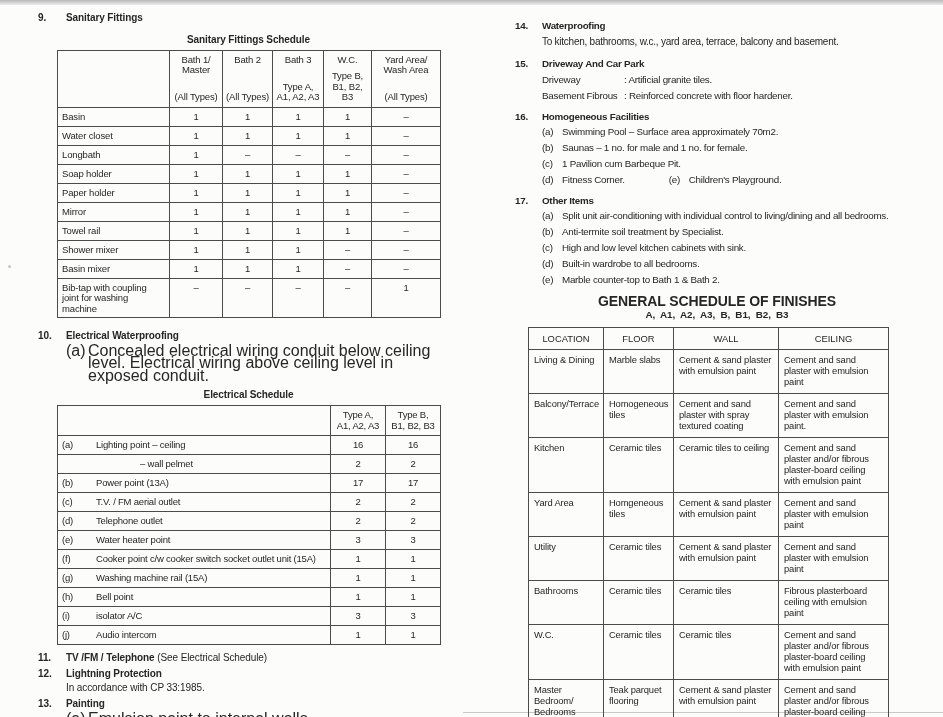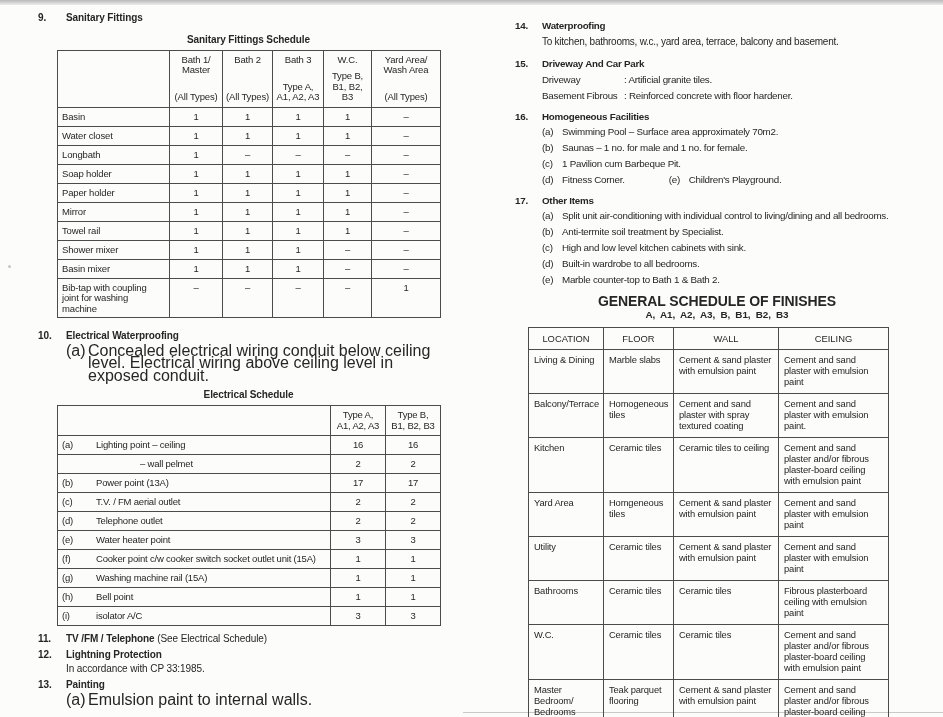--- a/index.html
+++ b/index.html
@@ -362,20 +362,27 @@
         </tr>
 
         <tr>
           <td>
             <span class="ekey">(i)</span><span class="etxt">isolator A/C</span>
           </td>
           <td class="v">3</td>
           <td class="v">3</td>
         </tr>
 
+        <tr>
+          <td>
+            <span class="ekey">(j)</span><span class="etxt">Audio intercom</span>
+          </td>
+          <td class="v">1</td>
+          <td class="v">1</td>
+        </tr>
       </tbody>
   </table>
 
   <div class="sec sec-11">
     <span class="num">11.</span>
     <span class="ttl"><span>TV /FM / Telephone</span><span class="plain"> (See Electrical Schedule)</span></span>
   </div>
 
   <div class="sec sec-12">
     <span class="num">12.</span>

